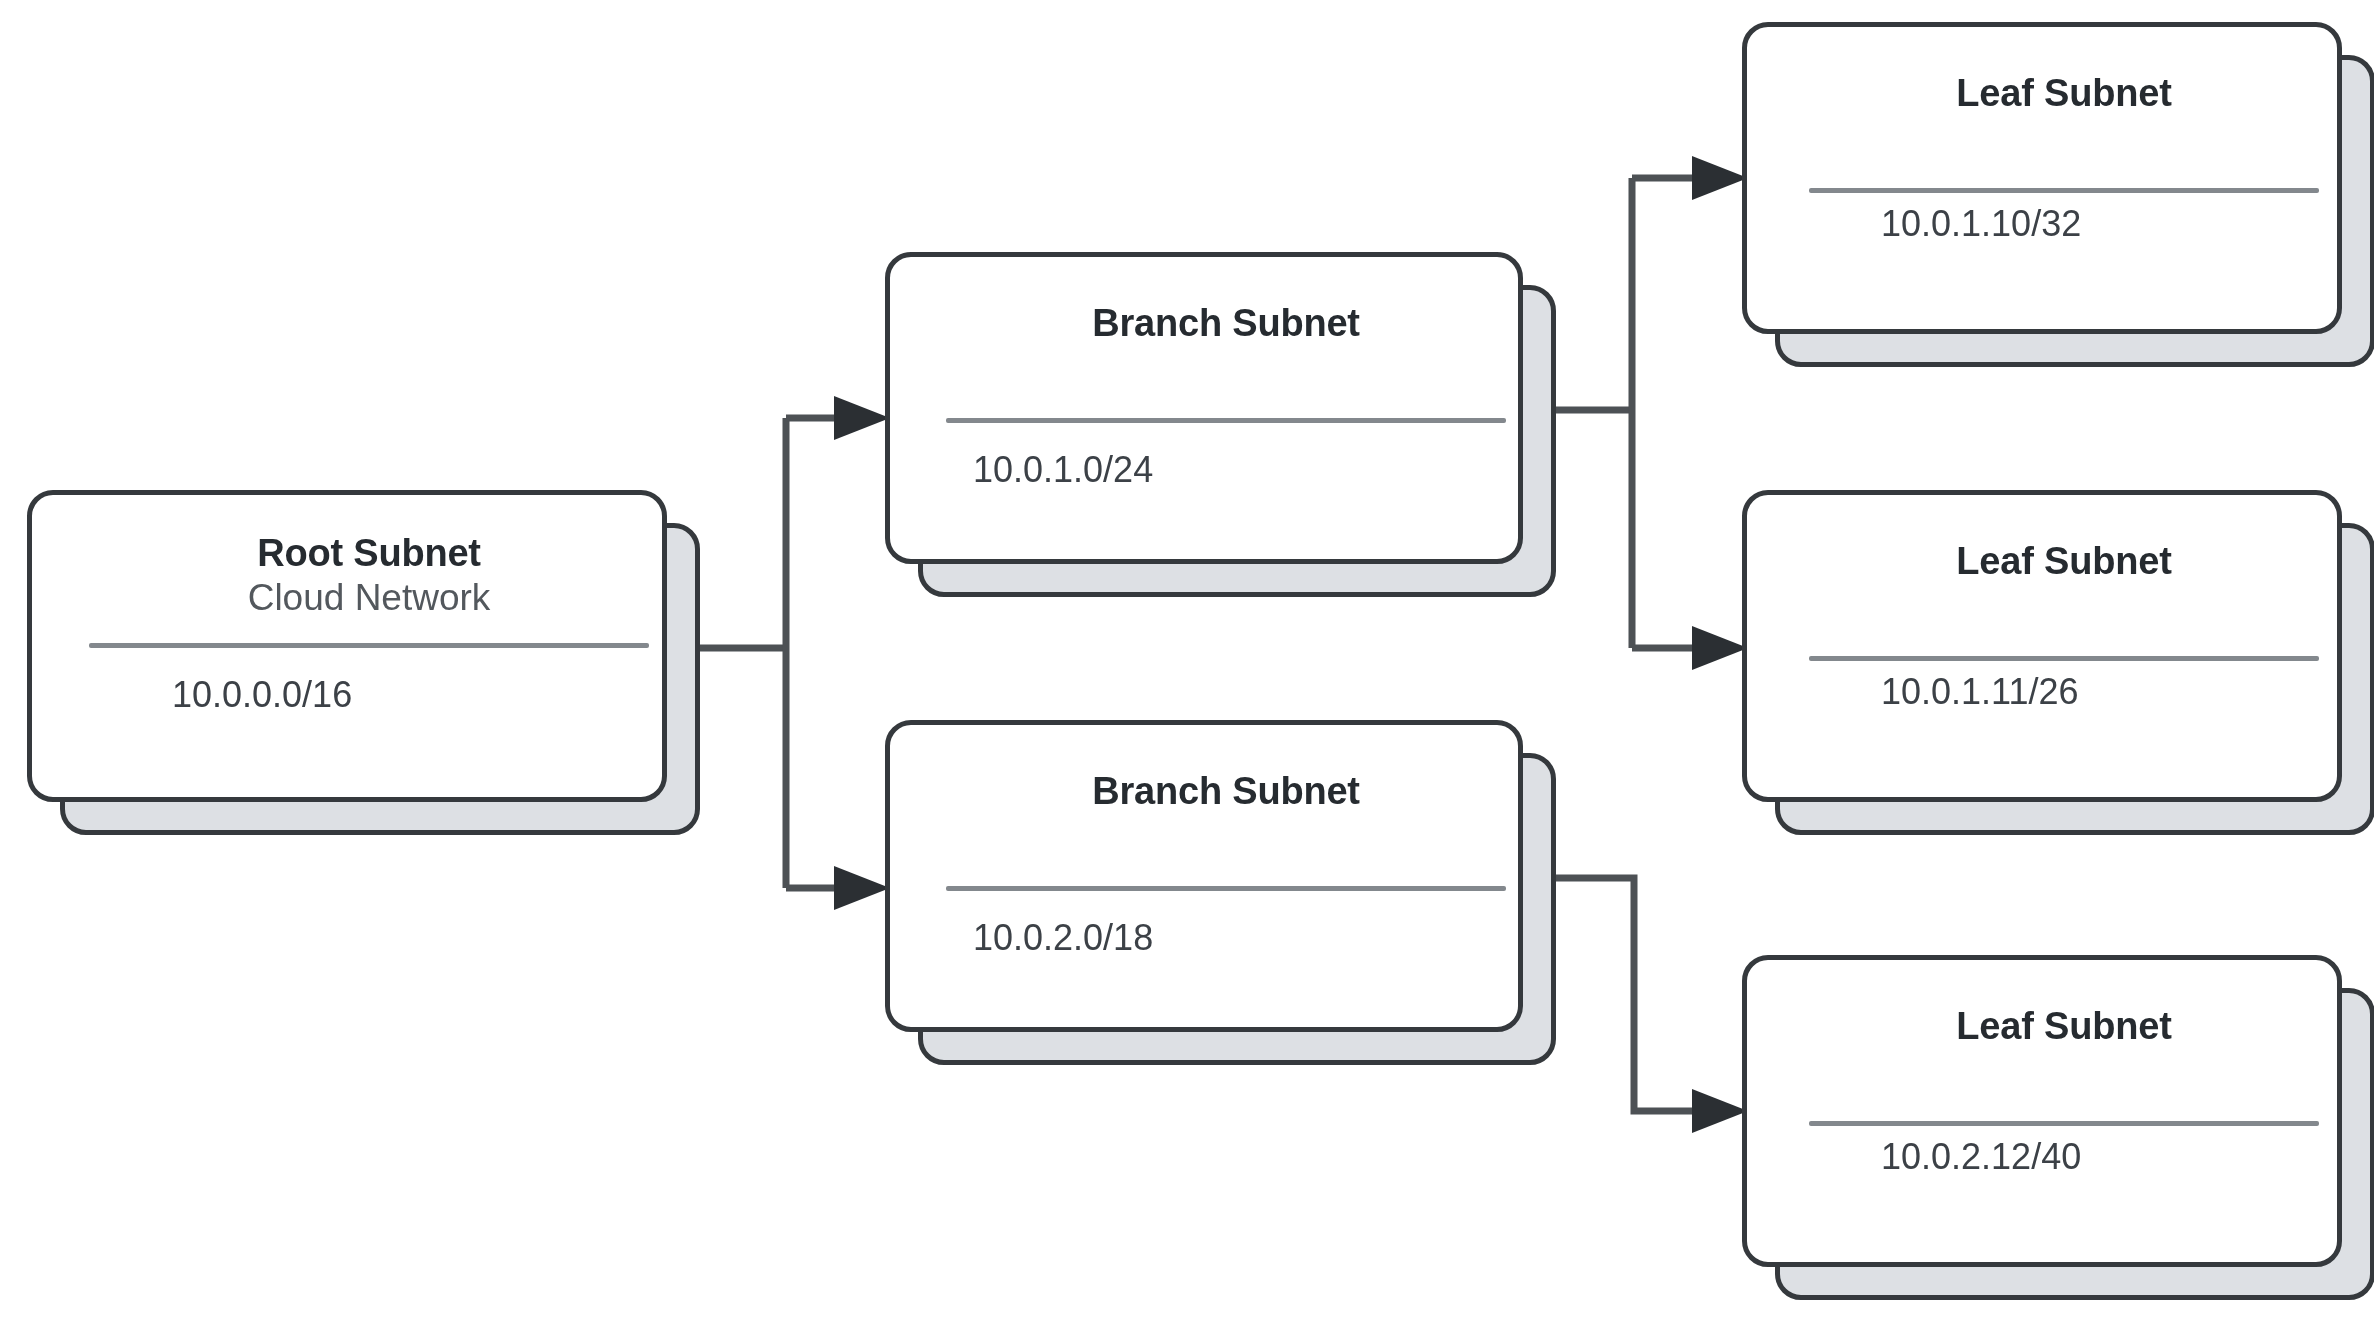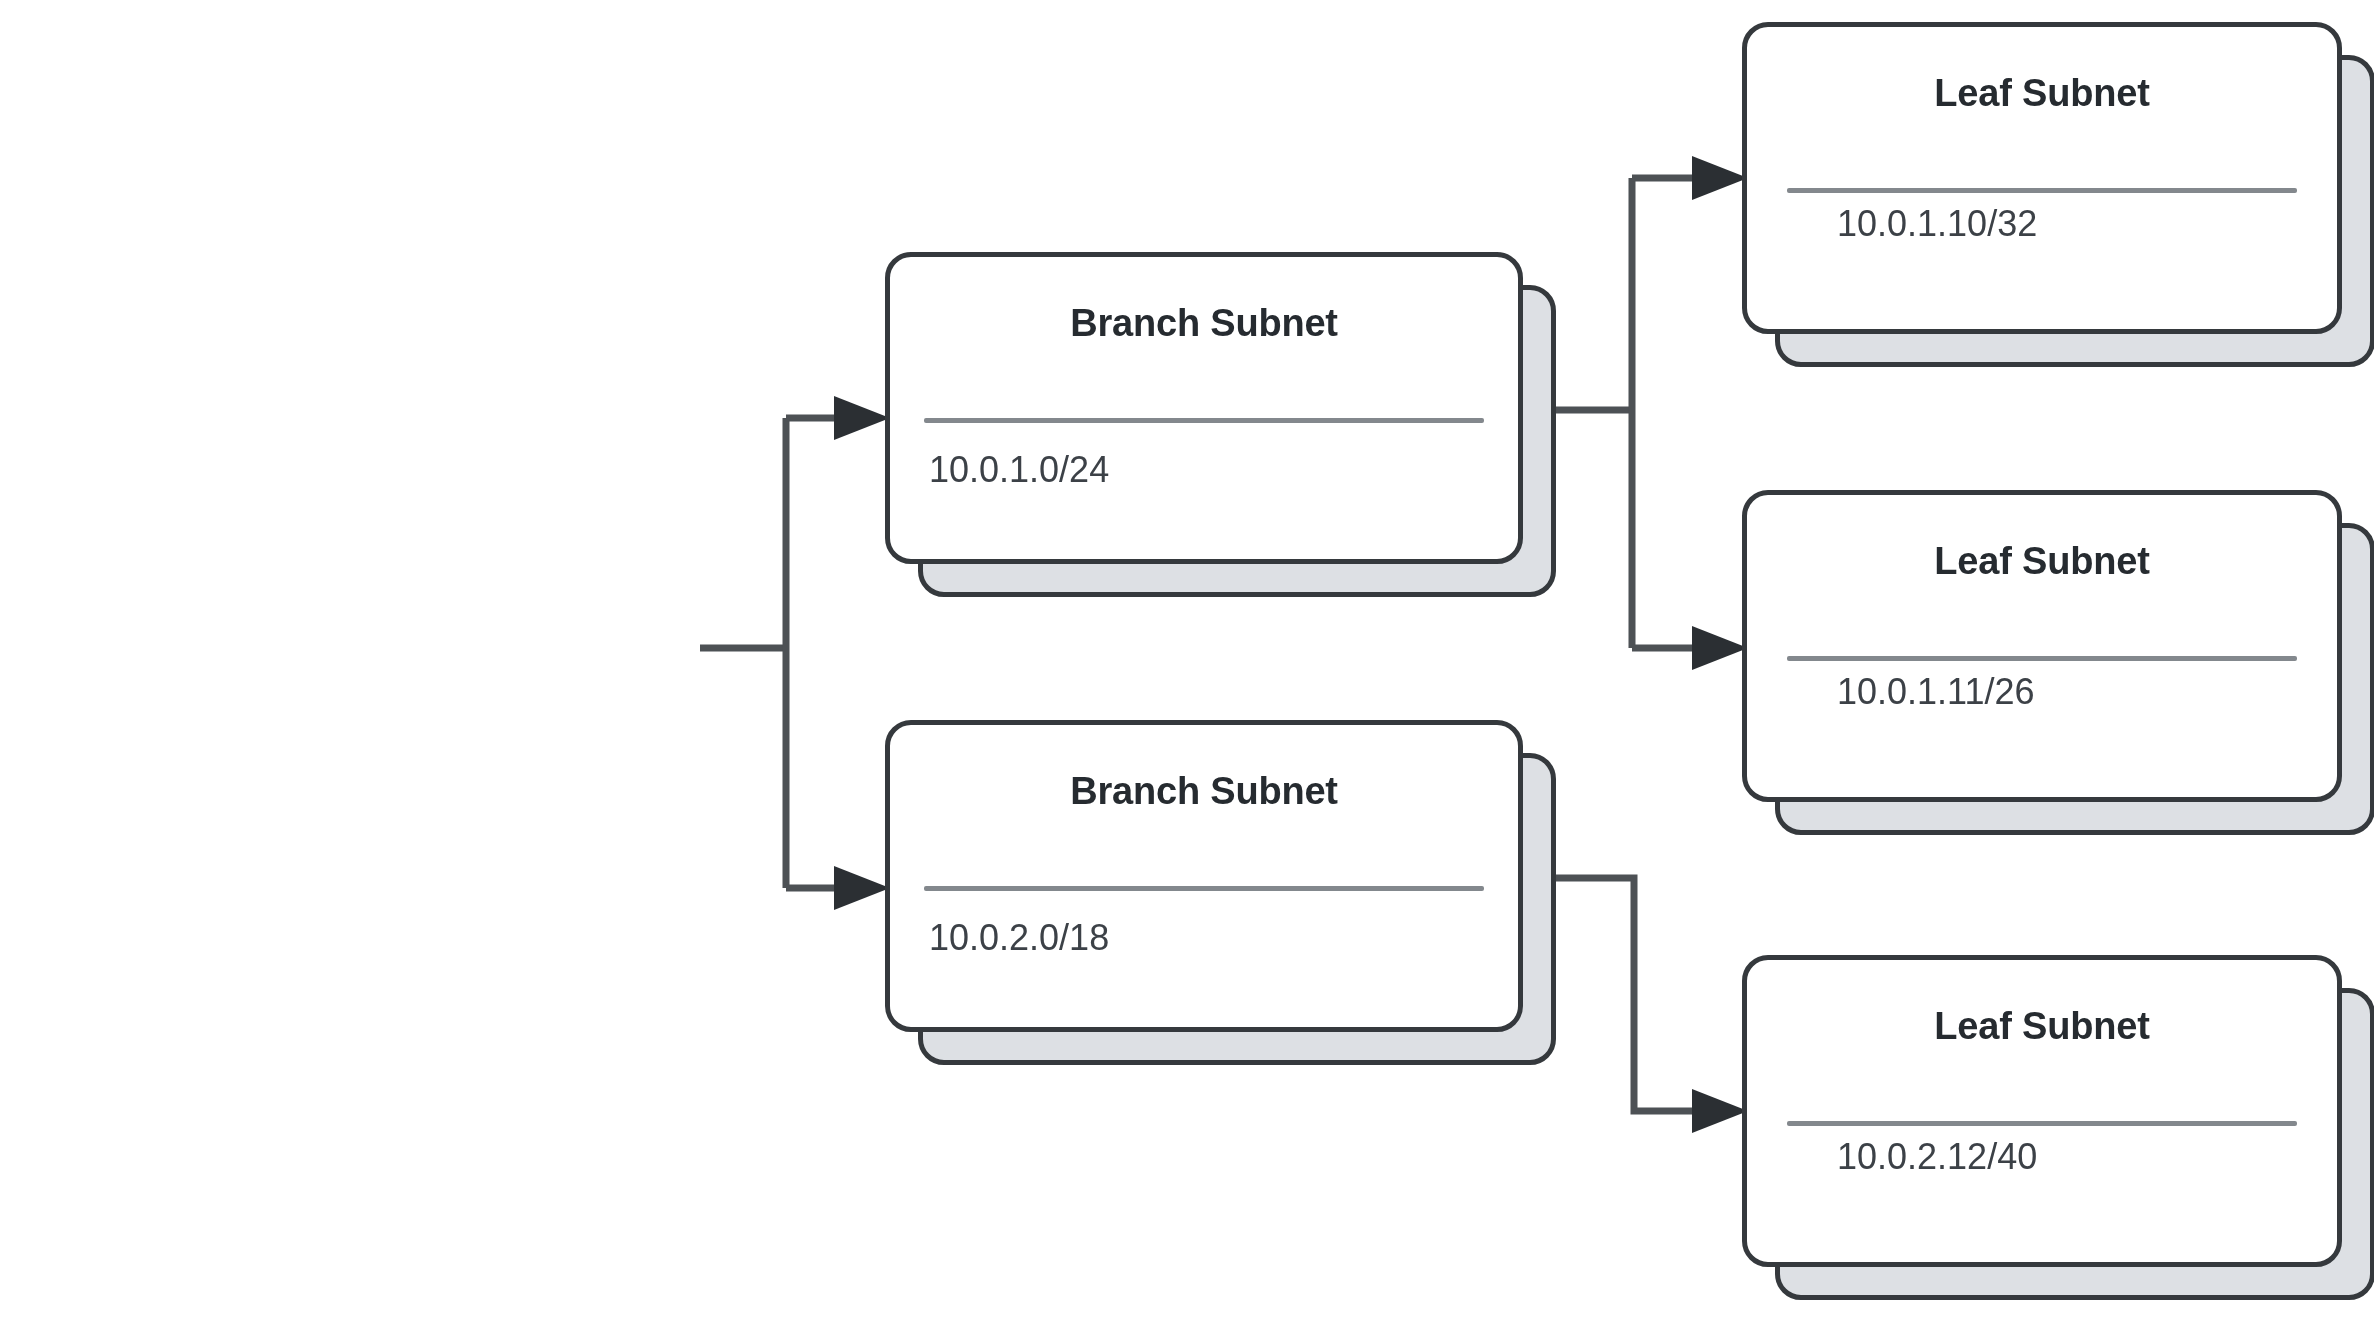--- a/index.html
+++ b/index.html
@@ -60,20 +60,21 @@
     top: 0;
     width: 100%;
     height: 100%;
     background: #ffffff;
     border: 5px solid #35393d;
     border-radius: 26px;
     box-sizing: border-box;
     display: flex;
     flex-direction: column;
     align-items: center;
+    padding-left: 44px;
   }
   .card-title {
     font-size: 38px;
     font-weight: bold;
     color: #262b30;
     letter-spacing: -0.2px;
     text-align: center;
     line-height: 1.18;
   }
   .card-subtitle {
@@ -142,20 +143,29 @@
       <path class="wire" d="M 1632 648 L 1698 648"></path>
       <polygon class="arrowtri" points="1692,626 1748,648 1692,670"></polygon>
     </g>
 
     <g>
       <path class="wire" d="M 1523 878 L 1634 878 L 1634 1111 L 1698 1111"></path>
       <polygon class="arrowtri" points="1692,1089 1748,1111 1692,1133"></polygon>
     </g>
   </svg>
 
+  <div class="node" id="node-root">
+    <div class="card-shadow"></div>
+    <div class="card-face">
+      <div class="card-title">Root Subnet</div>
+      <div class="card-subtitle">Cloud Network</div>
+      <div class="card-divider"></div>
+      <div class="card-cidr">10.0.0.0/16</div>
+    </div>
+  </div>
 
   <div class="node node-branch" id="node-branch-1">
     <div class="card-shadow"></div>
     <div class="card-face">
       <div class="card-title">Branch Subnet</div>
       <div class="card-divider"></div>
       <div class="card-cidr">10.0.1.0/24</div>
     </div>
   </div>
 

